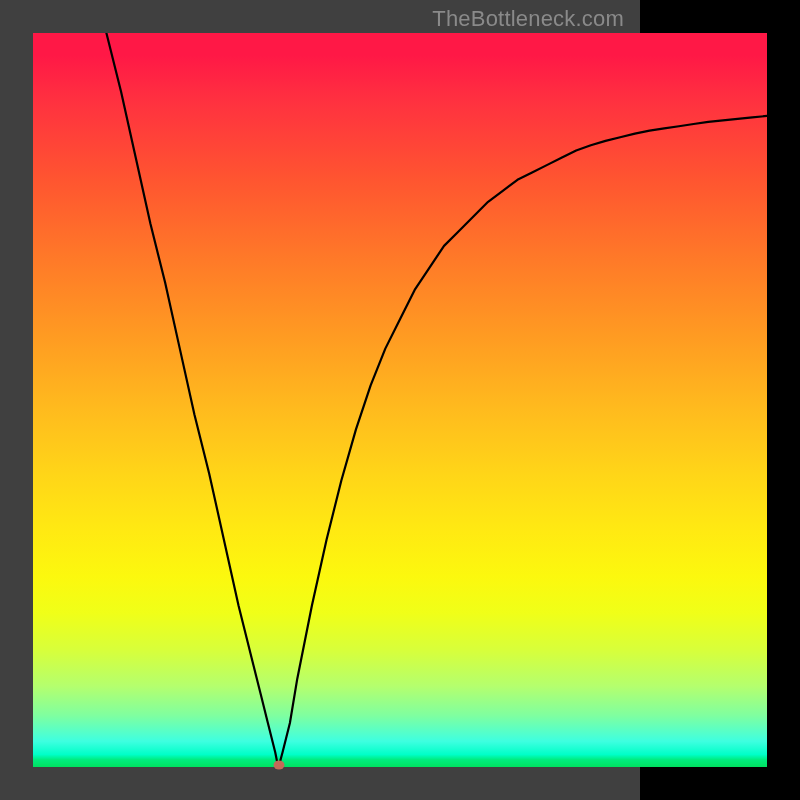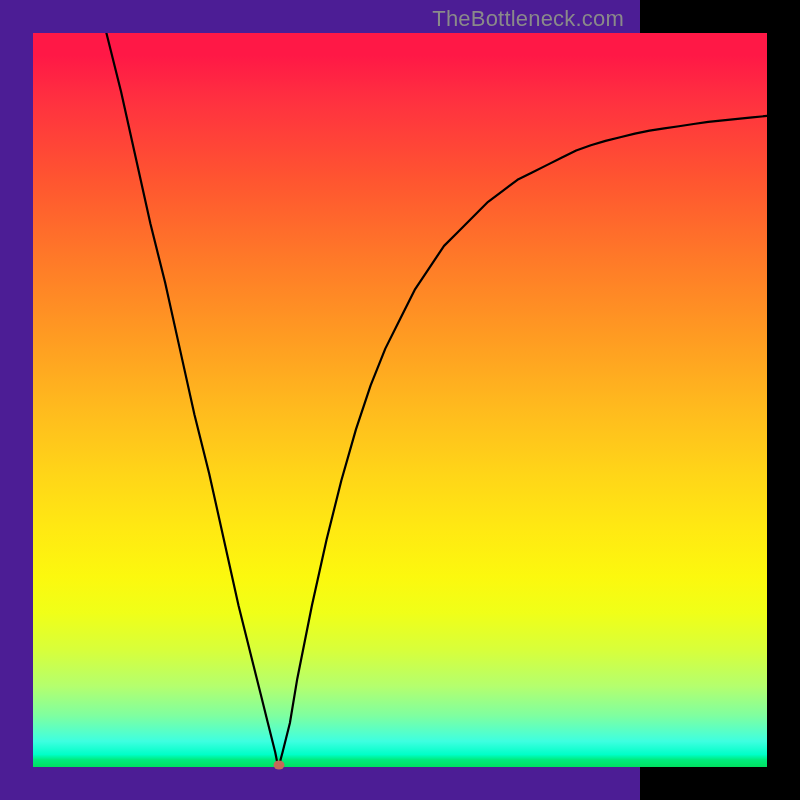--- a/index.html
+++ b/index.html
@@ -1,20 +1,20 @@
 <!DOCTYPE html>
 <html><head>
 <meta charset="utf-8">
 <style>
   * { margin: 0; padding: 0; box-sizing: border-box; }
   html, body { width: 800px; height: 800px; overflow: hidden; background: #000; }
   .frame {
     width: 640px;
     height: 800px;
-    background: #4c1d95;
+    background: #404040;
     position: relative;
   }
   .plot {
     position: absolute;
     left: 33px;
     top: 33px;
     width: 734px;
     height: 734px;
     background: linear-gradient(to bottom,
       #ff1846 0%,

